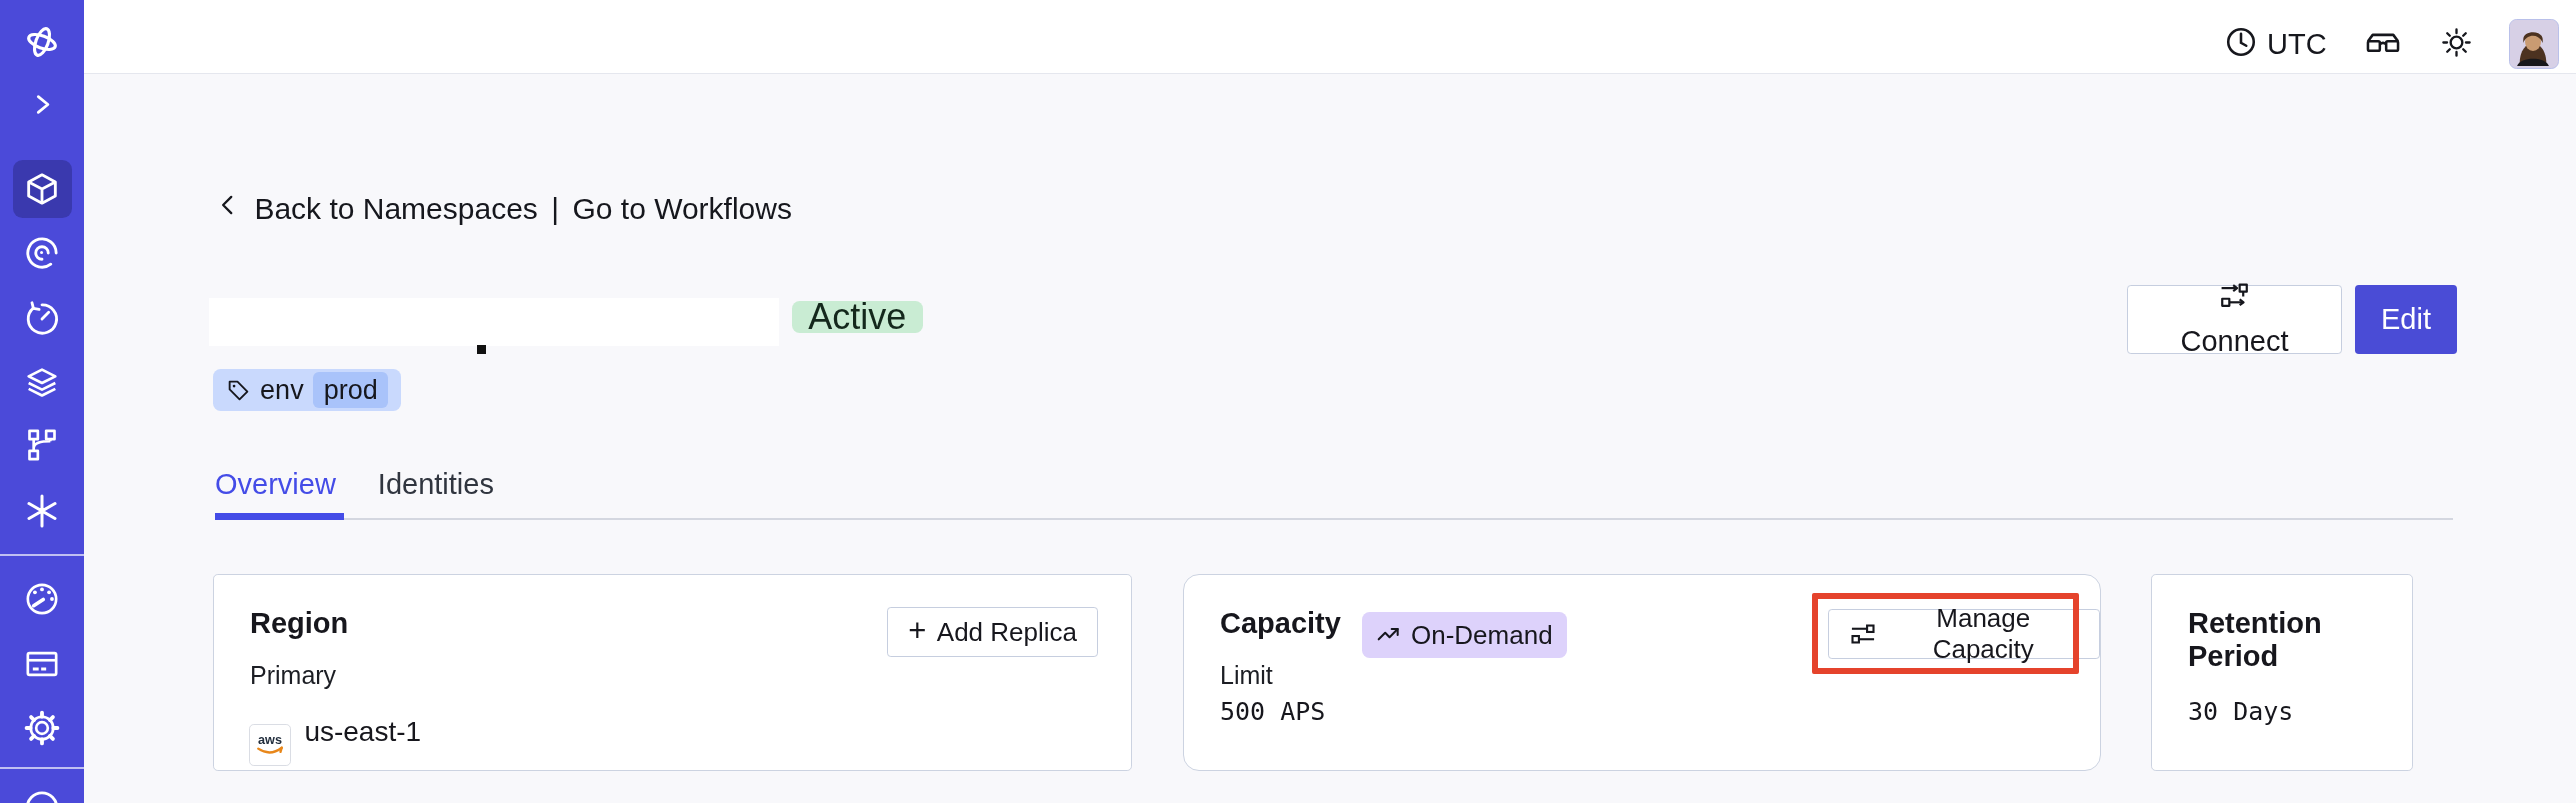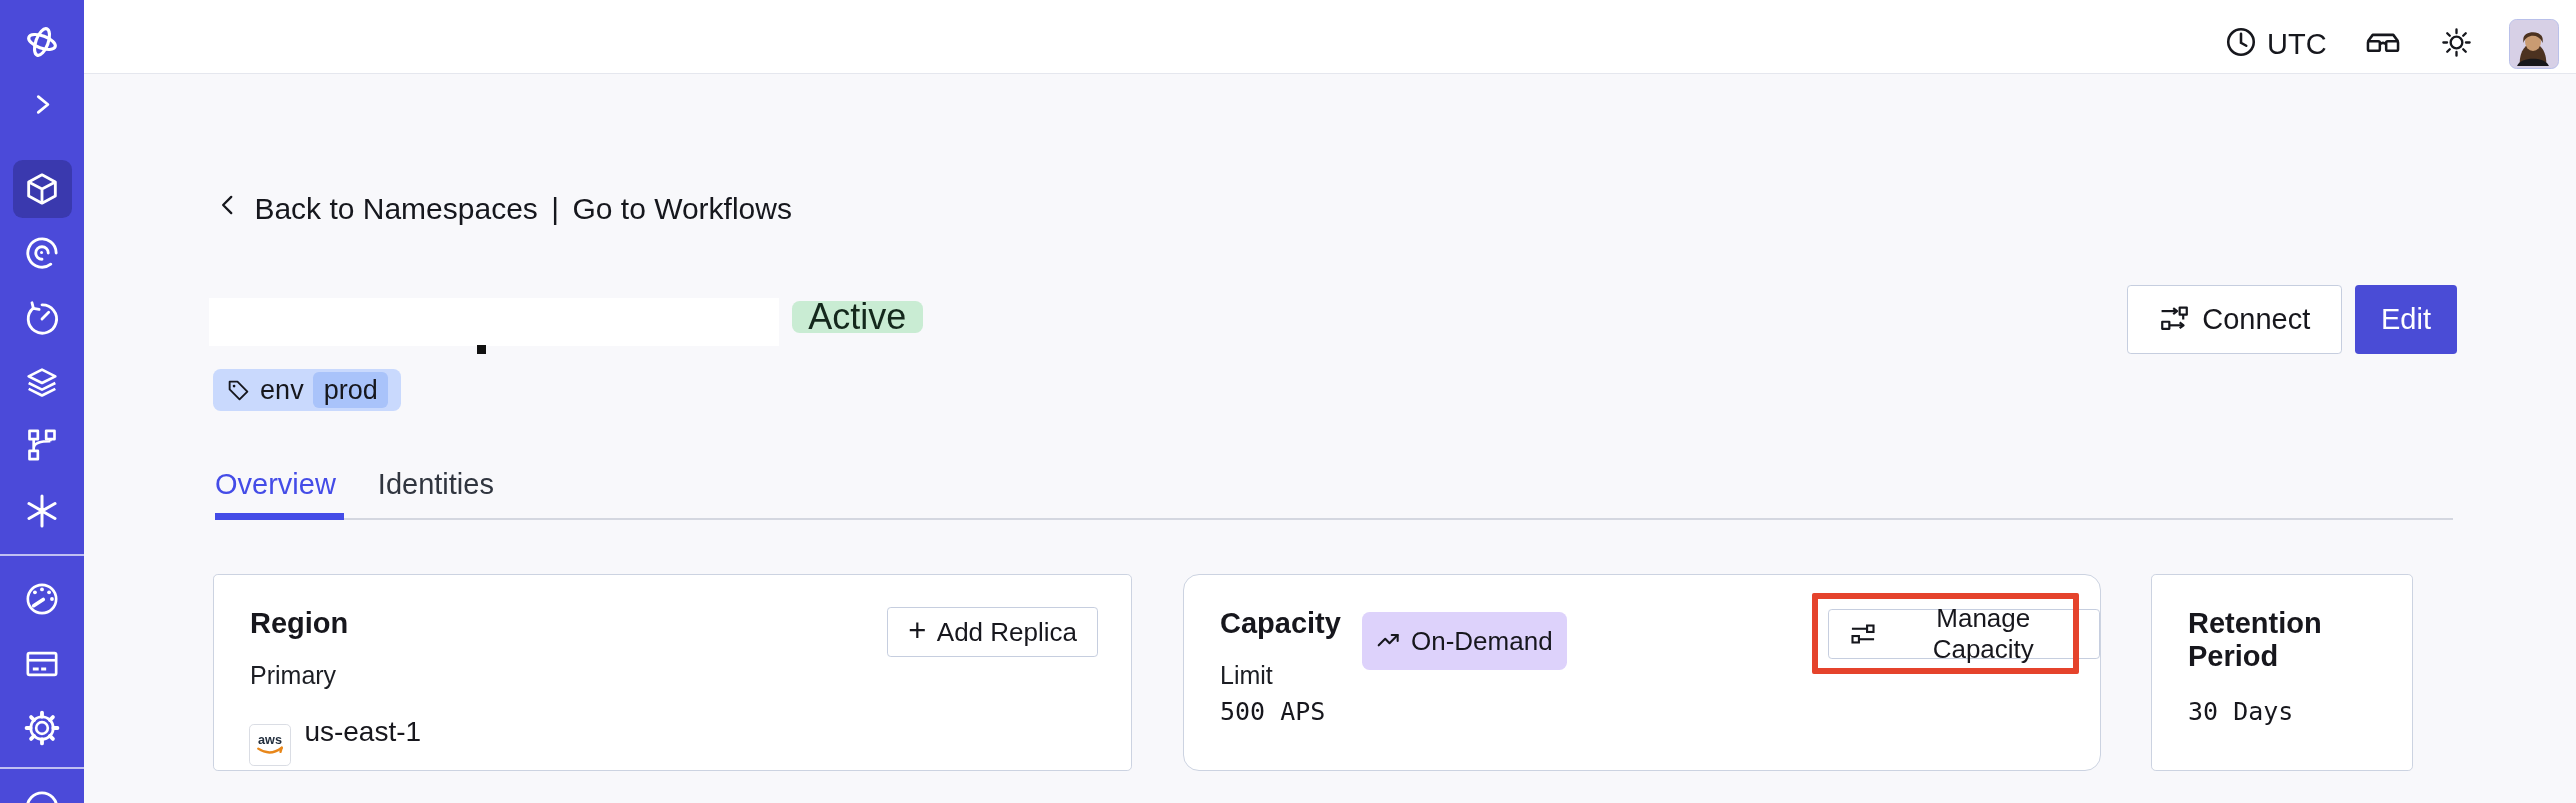--- a/index.html
+++ b/index.html
@@ -42,21 +42,21 @@
                 font-size:36px;font-weight:500;color:#14281c;}
   .tag-pill{position:absolute;left:213px;top:369px;height:42px;padding:0 12.5px 0 12.5px;
             background:#c9d9fd;border-radius:7.7px;display:flex;align-items:center;gap:9.6px;
             font-size:27px;font-weight:500;color:#16171d;cursor:pointer;}
   .tag-chip{background:#a9c3fa;border-radius:5.8px;padding:2.9px 10.5px;}
 
   
   .btn{display:flex;align-items:center;justify-content:center;gap:12.5px;cursor:pointer;
        border-radius:3.8px;font-size:29px;color:#17171d;}
   .btn-outline{background:#ffffff;border:1.9px solid #c6cedf;}
-  .btn-connect{position:absolute;left:2127px;top:285px;width:215px;height:69px;}
+  .btn-connect{position:absolute;left:2127px;top:285px;width:215px;height:69px;flex-direction:column;}
   .btn-edit{position:absolute;left:2355px;top:285px;width:102px;height:69px;
             background:#4a4cd6;color:#ffffff;border:none;}
 
   
   .tabs{position:absolute;left:215px;top:468px;display:flex;gap:42px;font-size:29px;font-weight:500;}
   .tab{cursor:pointer;color:#30353f;}
   .tab.active{color:#444ce7;}
   .tab-underline{position:absolute;left:215px;top:513px;width:129px;height:6.7px;background:#444ce7;}
   .tab-rule{position:absolute;left:215px;top:518px;width:2238px;height:1.9px;background:#d4d7e0;}
 
@@ -68,21 +68,21 @@
   .card-retention{left:2151px;width:262px;}
   .card-title{position:absolute;left:36px;top:32px;font-size:29px;font-weight:600;color:#17171d;}
   .card-label{position:absolute;left:36px;top:86px;font-size:25px;color:#1c1e24;}
   .card-value{position:absolute;left:36px;top:122px;font-size:25px;
               font-family:"DejaVu Sans Mono",monospace;color:#17171d;}
   .small-btn{position:absolute;height:50px;padding:0 20px;font-size:26px;gap:10.5px;}
   .add-replica{right:33px;top:32px;}
   .manage-cap{left:644px;top:34px;}
   .annotation-box{position:absolute;left:628px;top:18px;width:267px;height:81px;
                   border:6.7px solid #e5432c;border-radius:1.9px;pointer-events:none;}
-  .ondemand{position:absolute;left:178px;top:37px;height:58px;padding:0 14.4px;
+  .ondemand{position:absolute;left:178px;top:37px;height:46px;padding:0 14.4px;
             background:#ddd2fb;border-radius:7.7px;display:flex;align-items:center;gap:8.6px;
             font-size:26px;font-weight:500;color:#17171d;}
   .region-row{position:absolute;left:35px;top:122px;display:flex;align-items:center;gap:13.4px;}
   .region-name{font-size:28px;color:#17171d;}
   .aws-badge{width:42px;height:42px;background:#fff;border:1.9px solid #dadde4;border-radius:4.8px;
              display:flex;align-items:center;justify-content:center;margin-top:27px;}
   .plus-glyph{font-size:31px;font-weight:400;line-height:1;margin-top:-2.9px;}
 </style>
 </head>
 <body>

